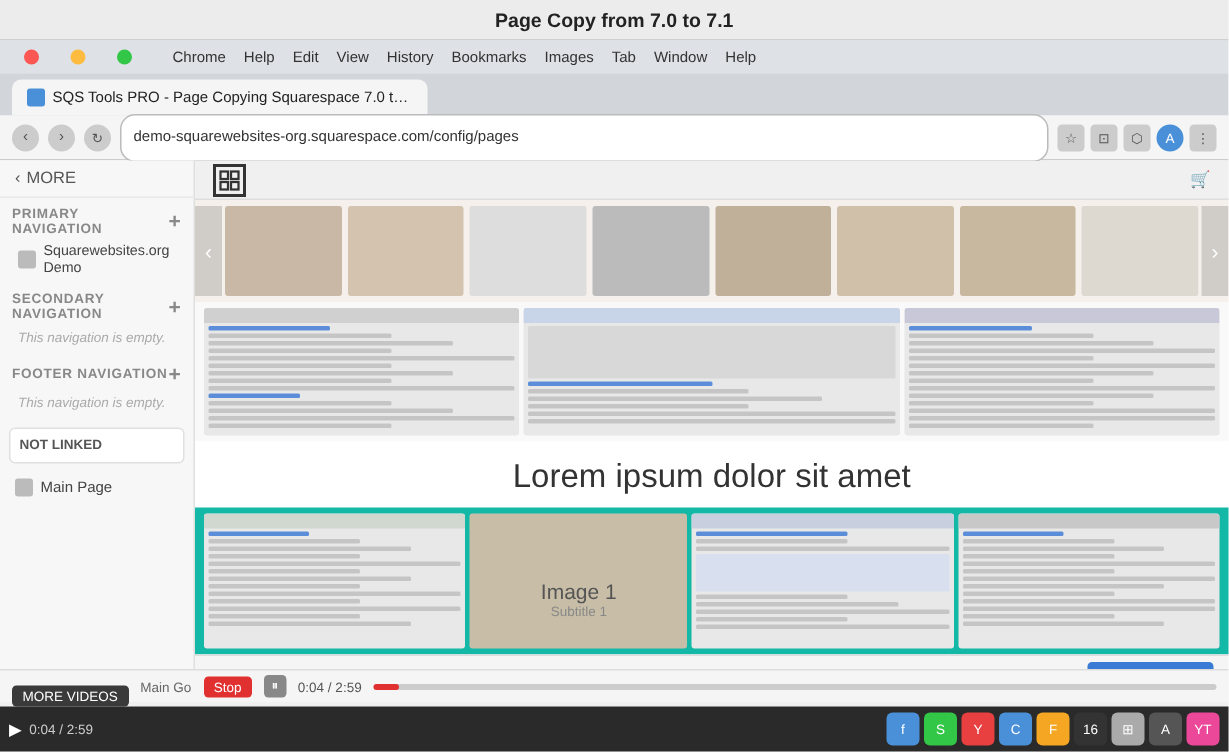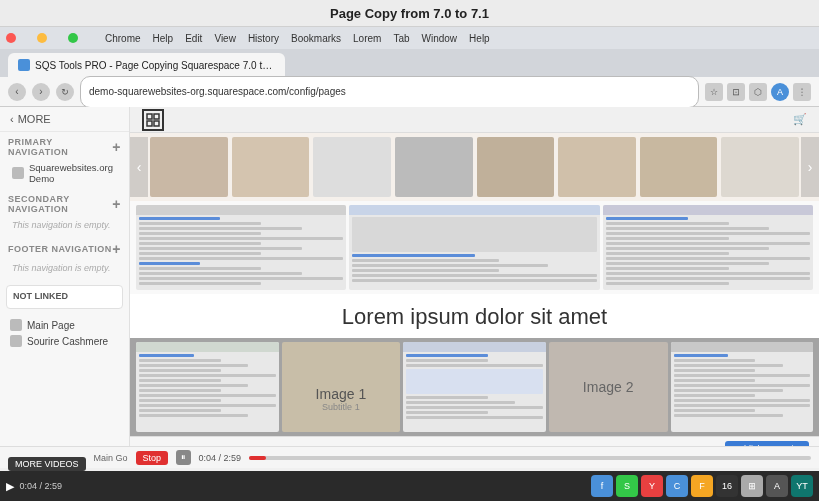--- a/index.html
+++ b/index.html
@@ -21,21 +21,21 @@
       color: #222;
       border-bottom: 1px solid #d0d0d0;
     }
 
     
     .browser-chrome {
       background: #dee1e6;
       height: 22px;
       display: flex;
       align-items: center;
-      padding: 0 6px;
+      padding: 0 16px;
       gap: 21px;
     }
     .traffic-light {
       width: 10px; height: 10px;
       border-radius: 50%;
       display: inline-block;
     }
     .tl-red { background: #fc5753; }
     .tl-yellow { background: #fdbc40; }
     .tl-green { background: #33c748; }
@@ -316,21 +316,21 @@
       font-weight: 300;
       color: #333;
       background: #fff;
     }
 
     
     .bottom-section {
       display: flex;
       gap: 3px;
       padding: 4px 6px;
-      background: #a3a3a3;
+      background: #14b8a6;
       overflow: hidden;
     }
     .bottom-left {
       flex: 1;
       height: 90px;
       background: #e8ede8;
       border-radius: 2px;
       position: relative;
       overflow: hidden;
     }
@@ -444,21 +444,21 @@
   <span class="traffic-light tl-red"></span>
   <span class="traffic-light tl-yellow"></span>
   <span class="traffic-light tl-green"></span>
   <div class="browser-menu">
     <span>Chrome</span>
     <span>Help</span>
     <span>Edit</span>
     <span>View</span>
     <span>History</span>
     <span>Bookmarks</span>
-    <span>Lorem</span>
+    <span>Images</span>
     <span>Tab</span>
     <span>Window</span>
     <span>Help</span>
   </div>
 </div>
 
 <div class="tab-bar">
   <div class="tab">
     <div class="tab-favicon"></div>
     <span style="overflow:hidden;text-overflow:ellipsis;white-space:nowrap;max-width:240px;font-size:10px;">SQS Tools PRO - Page Copying Squarespace 7.0 to Squarespace 7.1 site</span>
@@ -518,24 +518,20 @@
 
     <div class="not-linked-box">
       <div class="not-linked-title">NOT LINKED</div>
     </div>
 
     <div style="padding:2px 6px;">
       <div class="sidebar-nav-item">
         <div class="sidebar-nav-icon"></div>
         <span>Main Page</span>
       </div>
-      <div class="sidebar-nav-item">
-        <div class="sidebar-nav-icon"></div>
-        <span>Sourire Cashmere</span>
-      </div>
 
     </div>
   </div>
 
   <div class="content-area" style="position:relative;">
 
     <div class="sq-header">
       <div class="sq-logo">
         <svg width="14" height="14" viewBox="0 0 14 14">
           <rect x="1" y="1" width="5" height="5" fill="none" stroke="#333" stroke-width="1.5"></rect>
@@ -655,25 +651,20 @@
           <div class="ss-line"></div>
           <div style="height:25px;background:#d8e0f0;margin-bottom:2px;border-radius:1px;"></div>
           <div class="ss-line short"></div>
           <div class="ss-line med"></div>
           <div class="ss-line"></div>
           <div class="ss-line short"></div>
           <div class="ss-line"></div>
         </div>
       </div>
 
-      <div style="flex:1;height:90px;background:#c0b8b0;border-radius:2px;position:relative;">
-        <div style="position:absolute;top:50%;left:50%;transform:translate(-50%,-50%);text-align:center;">
-          <div style="font-size:14px;color:#666;font-weight:300;">Image 2</div>
-        </div>
-      </div>
 
       <div class="screenshot-thumb" style="height:90px;flex:1.2;">
         <div class="ss-header" style="background:#c8c8c8;"></div>
         <div class="ss-content">
           <div class="ss-line blue"></div>
           <div class="ss-line short"></div>
           <div class="ss-line med"></div>
           <div class="ss-line short"></div>
           <div class="ss-line"></div>
           <div class="ss-line short"></div>
@@ -714,15 +705,15 @@
   <span style="color:#ccc;font-size:9px;">0:04 / 2:59</span>
   <div class="taskbar-icons">
     <div class="taskbar-icon" style="background:#4a90d9;color:#fff;font-size:9px;">f</div>
     <div class="taskbar-icon" style="background:#33c748;color:#fff;font-size:9px;">S</div>
     <div class="taskbar-icon" style="background:#e84040;color:#fff;font-size:9px;">Y</div>
     <div class="taskbar-icon" style="background:#4a90d9;color:#fff;font-size:9px;">C</div>
     <div class="taskbar-icon" style="background:#f5a623;color:#fff;font-size:9px;">F</div>
     <div class="taskbar-icon" style="background:#333;color:#fff;font-size:9px;">16</div>
     <div class="taskbar-icon" style="background:#aaa;color:#fff;font-size:9px;">⊞</div>
     <div class="taskbar-icon" style="background:#555;color:#fff;font-size:9px;">A</div>
-    <div class="taskbar-icon" style="background:#0f766e;color:#fff;font-size:9px;">YT</div>
+    <div class="taskbar-icon" style="background:#ec4899;color:#fff;font-size:9px;">YT</div>
   </div>
 </div>
 
 </body></html>

